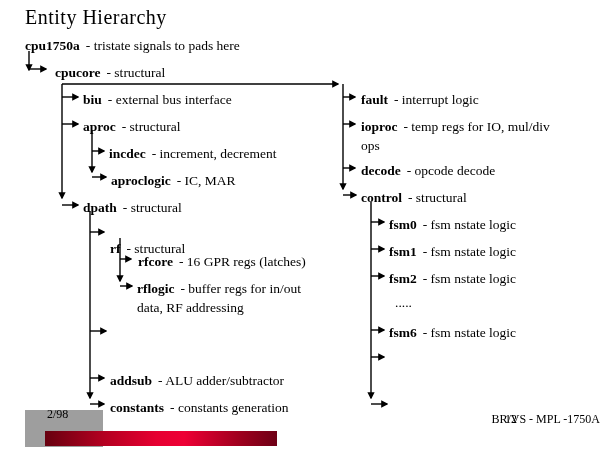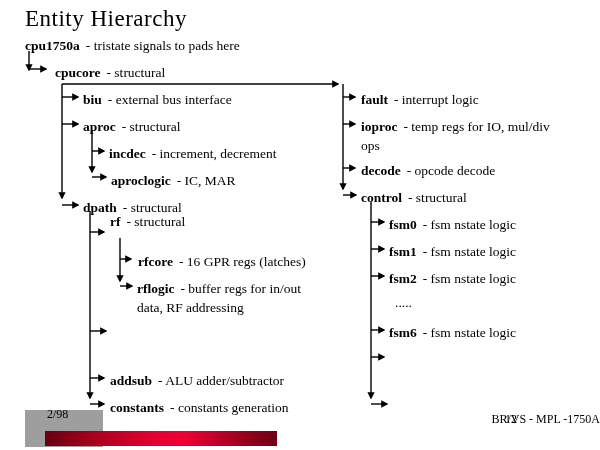--- a/index.html
+++ b/index.html
@@ -2,21 +2,21 @@
 <html><head>
 <meta charset="utf-8">
 <style>
   html,body{margin:0;padding:0;background:#ffffff;}
   #slide{
     position:relative;width:600px;height:450px;background:#ffffff;overflow:hidden;
     font-family:"Liberation Serif","DejaVu Serif",serif;color:#000;
   }
   #lines{position:absolute;left:0;top:0;z-index:1;}
   .txt{position:absolute;z-index:2;}
-  #title{left:25px;top:6px;font-size:23px;letter-spacing:0.5px;}
+  #title{left:25px;top:6px;font-size:20px;letter-spacing:0.5px;}
   .node{font-size:13.5px;line-height:19px;white-space:nowrap;}
   .node .nm{font-weight:bold;margin-right:6px;}
   .wrapnode{white-space:normal;}
   #footer-date{left:47px;top:407px;font-size:12px;}
   #footer-center{left:0;top:412px;width:600px;text-align:right;font-size:12px;}
   #footer-page{left:505px;top:412px;width:38px;text-align:left;font-size:12px;}
   #gray-box{position:absolute;left:25px;top:410px;width:78px;height:37px;background:#9e9e9e;z-index:0;}
   #red-bar{position:absolute;left:45px;top:431px;width:232px;height:15px;z-index:1;
     background:linear-gradient(to right,#67000f 0%,#b30020 25%,#e60031 48%,#ee0035 60%,#9b001d 85%,#6e0016 100%);}
 </style>
@@ -90,21 +90,21 @@
   </div>
   <div class="txt node" style="left:109px;top:144px">
     <span class="nm">incdec</span><span class="ds">- increment, decrement</span>
   </div>
   <div class="txt node" style="left:111px;top:171px">
     <span class="nm">aproclogic</span><span class="ds">- IC, MAR</span>
   </div>
   <div class="txt node" style="left:83px;top:198px">
     <span class="nm">dpath</span><span class="ds">- structural</span>
   </div>
-  <div class="txt node" style="left:110px;top:212px">
+  <div class="txt node" style="left:110px;top:239px">
     <span class="nm">rf</span><span class="ds">- structural</span>
   </div>
   <div class="txt node" style="left:138px;top:252px">
     <span class="nm">rfcore</span><span class="ds">- 16 GPR regs (latches)</span>
   </div>
   <div class="txt node wrapnode" style="left:137px;top:279px;width:200px">
     <span class="nm">rflogic</span><span class="ds">- buffer regs for in/out</span><br>
     <span class="ds">data, RF addressing</span>
   </div>
   <div class="txt node" style="left:110px;top:371px">

